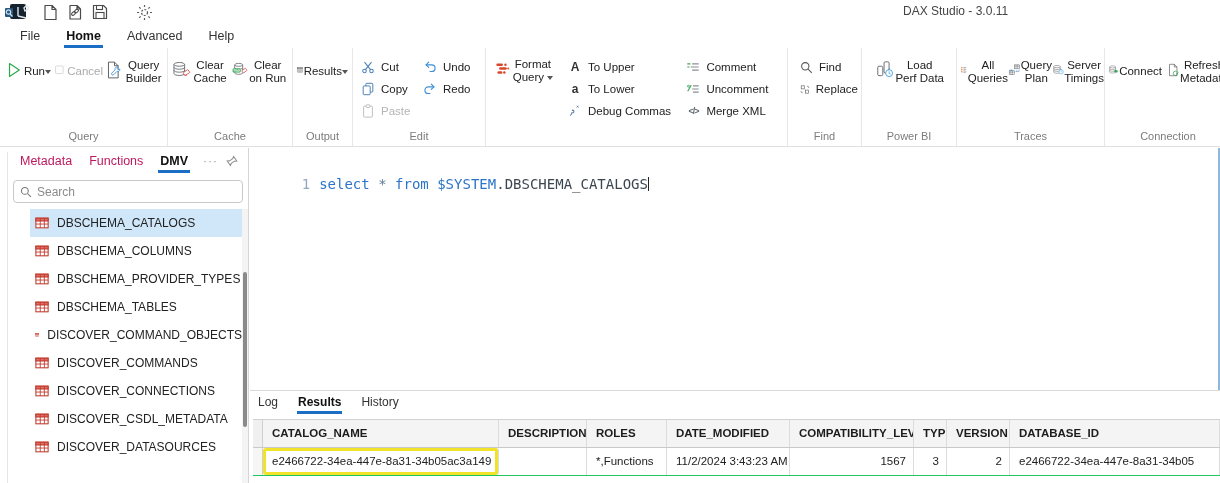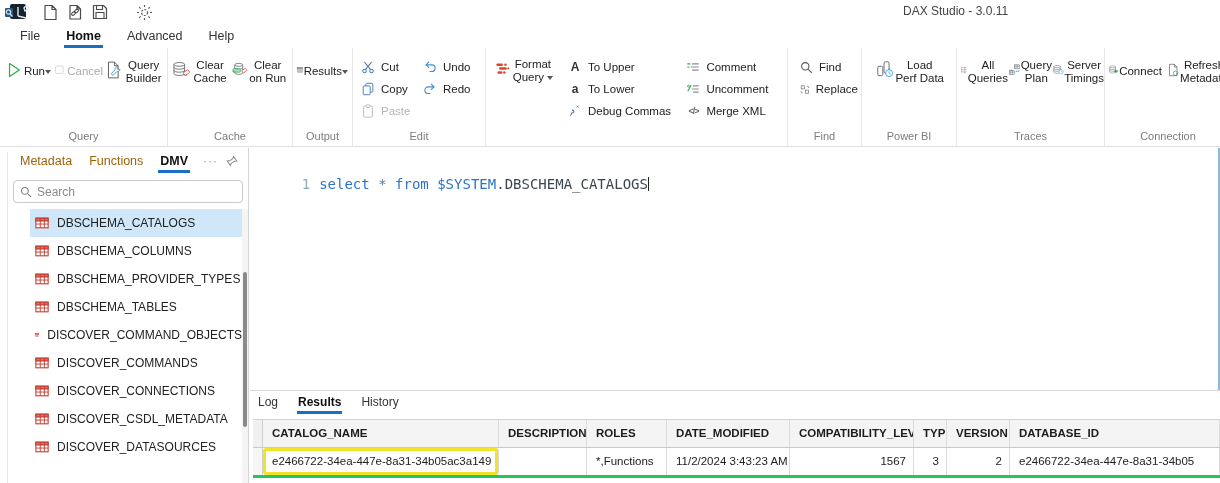--- a/index.html
+++ b/index.html
@@ -33,21 +33,21 @@
   .smallcol { display:flex; flex-direction:column; padding-top:5px; }
   .smallbtn { display:flex; align-items:center; gap:6px; height:22px; padding:0 5px; font-size:11.5px; color:#222; white-space:nowrap; }
   .smallbtn.disabled { color:#b5b5b5; }
   .ltr-icon { font-weight:bold; font-size:12px; color:#333; width:14px; text-align:center; }
   .mxml { font-size:9px; font-weight:bold; color:#5f6a73; letter-spacing:-1px; width:14px; text-align:center; }
 
   
   .sidebar { position:absolute; left:0; top:148px; width:249px; height:335px; background:#fff; border-right:1px solid #d5d5d5; }
   .dockline { position:absolute; left:7px; top:4px; bottom:0; width:1px; background:#e6e6e6; }
   .side-tabs { position:absolute; left:20px; top:6px; display:flex; gap:17px; }
-  .side-tab { font-size:12.5px; color:#a16207; padding-bottom:4px; position:relative; }
+  .side-tab { font-size:12.5px; color:#be185d; padding-bottom:4px; position:relative; }
   .side-tab.active { font-weight:bold; color:#111; }
   .side-tab.active::after { content:""; position:absolute; left:-2px; right:-2px; bottom:-1px; height:3px; background:#1a6fc4; }
   .side-tools { position:absolute; right:10px; top:6px; display:flex; gap:8px; align-items:center; color:#888; }
   .more-dots { font-size:12px; letter-spacing:1px; color:#999; }
   .searchbox { position:absolute; left:13px; top:32px; width:230px; height:23px; border:1px solid #c9c9c9; border-radius:4px; display:flex; align-items:center; padding:0 6px; gap:5px; background:#fff; }
   .searchbox input { border:none; outline:none; flex:1; font-size:12px; font-family:"Liberation Sans",sans-serif; color:#333; background:transparent; }
   .searchbox input::placeholder { color:#8b8b8b; }
   .dmv-list { position:absolute; left:30px; top:61px; right:6px; bottom:0; overflow:hidden; }
   .dmv-row { height:28px; display:flex; align-items:center; gap:8px; padding-left:5px; font-size:12px; color:#222; }
   .dmv-row.selected { background:#cfe7f8; }
@@ -66,21 +66,21 @@
 
   
   .bottom { position:absolute; left:250px; top:390px; width:970px; height:93px; background:#fff; border-top:1px solid #d9d9d9; }
   .btabs { position:absolute; left:8px; top:4px; display:flex; gap:20px; }
   .btab { font-size:12px; color:#333; padding-bottom:4px; position:relative; }
   .btab.active { font-weight:bold; color:#111; }
   .btab.active::after { content:""; position:absolute; left:-1px; right:-1px; bottom:-1px; height:3px; background:#1a6fc4; }
   .rtable { position:absolute; left:3px; top:28px; right:0; }
   .trow { display:grid; grid-template-columns:10px 236px 88px 80px 123px 124px 33px 63px minmax(0,1fr); }
   .trow.head { background:#f4f4f4; border-top:1px solid #d2d2d2; border-bottom:1px solid #c9c9c9; }
-  .trow.data { border-bottom:3px solid #22c55e; background:#fff; }
+  .trow.data { border-bottom:1px solid #22c55e; background:#fff; }
   .tcell { height:27px; line-height:27px; font-size:11.5px; padding:0 4px 0 9px; border-right:1px solid #dcdcdc; overflow:hidden; white-space:nowrap; }
   .trow.head .tcell { font-weight:bold; color:#1c1c1c; }
   .tcell.rowhdr { padding:0; background:#f0f0f0; border-right:1px solid #cfcfcf; }
   .trow.data .tcell.rowhdr { background:#f6f6f6; }
   .tcell.num { text-align:right; padding-right:7px; }
   .tcell.hl { box-shadow:inset 0 0 0 3px #f0e32a; border-radius:3px; }
 </style>
 </head>
 <body>
 

